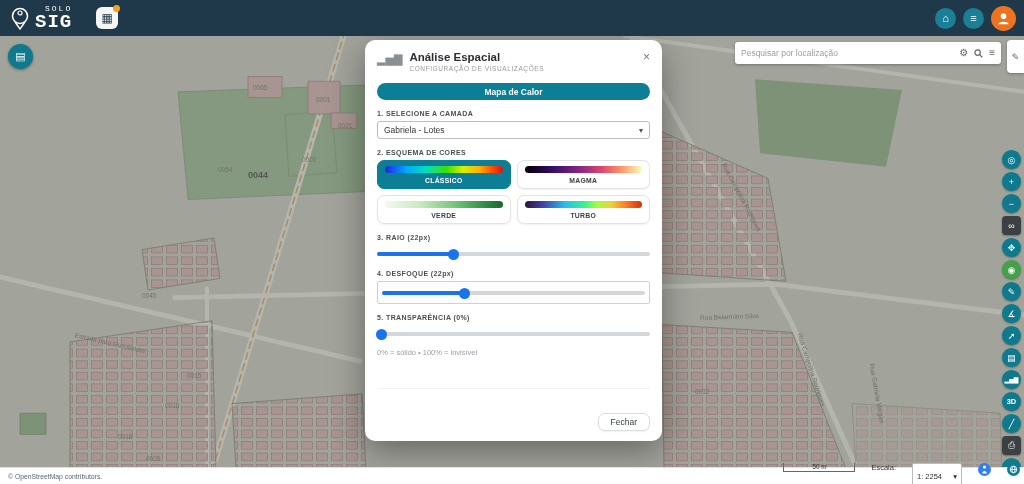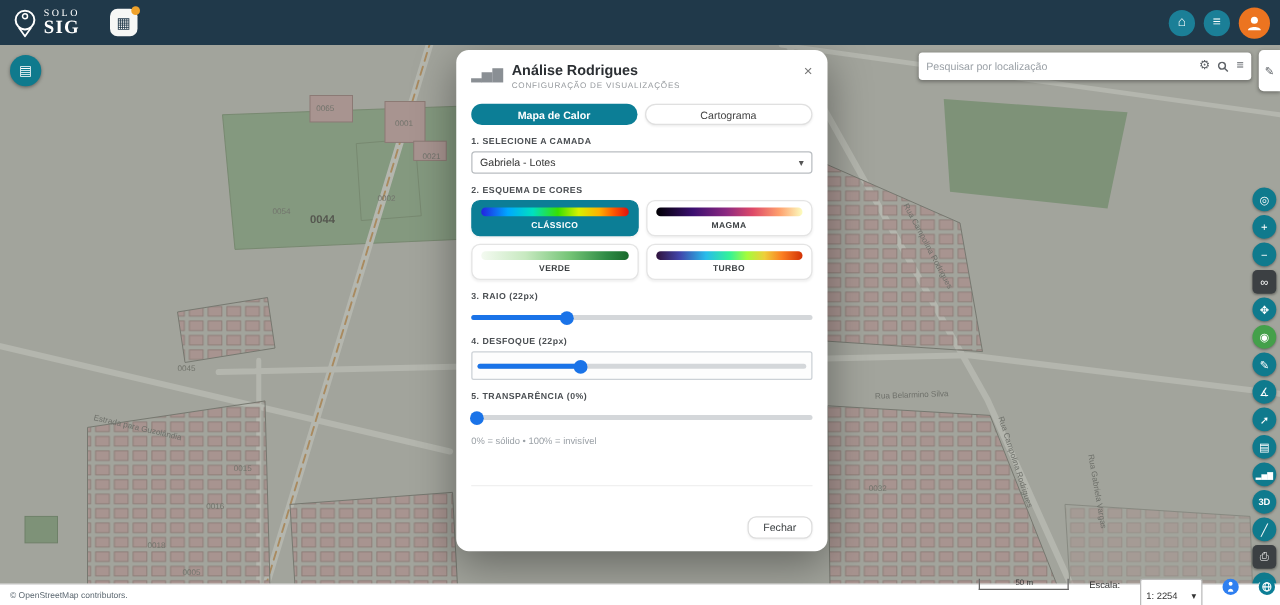--- a/index.html
+++ b/index.html
@@ -3,23 +3,23 @@
 <meta charset="utf-8">
 <style>
   * { margin:0; padding:0; box-sizing:border-box; }
   html,body { width:1024px; height:484px; overflow:hidden; }
   body { font-family:"Liberation Sans", sans-serif; position:relative; background:#a2a49c; }
 
   
   .topbar { position:absolute; top:0; left:0; width:1024px; height:36px; background:#20394a; display:flex; align-items:center; z-index:40; }
   .logo { display:flex; align-items:center; gap:5px; margin-left:10px; color:#fff; }
   .logo-pin { width:20px; height:24px; }
-  .logo-text { font-family:Liberation Serif, serif; line-height:1; }
+  .logo-text { font-family:Liberation Mono, monospace; line-height:1;text-align:right; }
   .logo-top { font-size:8px; letter-spacing:2px; display:block; }
-  .logo-bottom { font-size:15px; font-weight:bold; display:block; letter-spacing:1px; }
+  .logo-bottom { font-size:19px; font-weight:bold; display:block; letter-spacing:1px; }
   .calc-btn { position:relative; margin-left:24px; width:22px; height:22px; background:#f6f7f5; border-radius:6px; display:flex; align-items:center; justify-content:center; color:#20394a; font-size:12px; cursor:pointer; }
   .calc-badge { position:absolute; top:-2px; right:-2px; width:7px; height:7px; border-radius:50%; background:#f0a22a; }
   .topbar-right { margin-left:auto; display:flex; align-items:center; gap:7px; margin-right:8px; }
   .round-btn { width:21px; height:21px; border-radius:50%; background:#1b7f97; color:#fff; display:flex; align-items:center; justify-content:center; font-size:11px; cursor:pointer; }
   .avatar-btn { width:25px; height:25px; border-radius:50%; background:#ec7420; display:flex; align-items:center; justify-content:center; cursor:pointer; }
 
   
   .map-wrap { position:absolute; top:36px; left:0; width:1024px; height:431px; }
   .map-wrap svg { display:block; }
   .mlabel { position:absolute; font-size:6.5px; color:#72746c; z-index:5; white-space:nowrap; }
@@ -249,29 +249,28 @@
     </div>
   <div class="sb-btn">
       <span class="g" style="font-size:6px;letter-spacing:1px">•••</span>
     </div>
 </div>
 
 <div class="modal">
   <div class="modal-head">
     <span class="mh-icon">▂▅▇</span>
     <div>
-      <div class="mh-title">Análise Rodrigues</div>
+      <div class="mh-title">Análise Espacial</div>
       <div class="mh-sub">CONFIGURAÇÃO DE VISUALIZAÇÕES</div>
     </div>
     <span class="mh-close">×</span>
   </div>
 
   <div class="tabs">
     <div class="tab active">Mapa de Calor</div>
-    <div class="tab inactive">Cartograma</div>
   </div>
 
   <div class="sec-label">1. SELECIONE A CAMADA</div>
   <div class="select-box">
     <span>Gabriela - Lotes</span>
     <span class="chev">▾</span>
   </div>
 
   <div class="sec-label">2. ESQUEMA DE CORES</div>
   <div class="scheme-grid">

